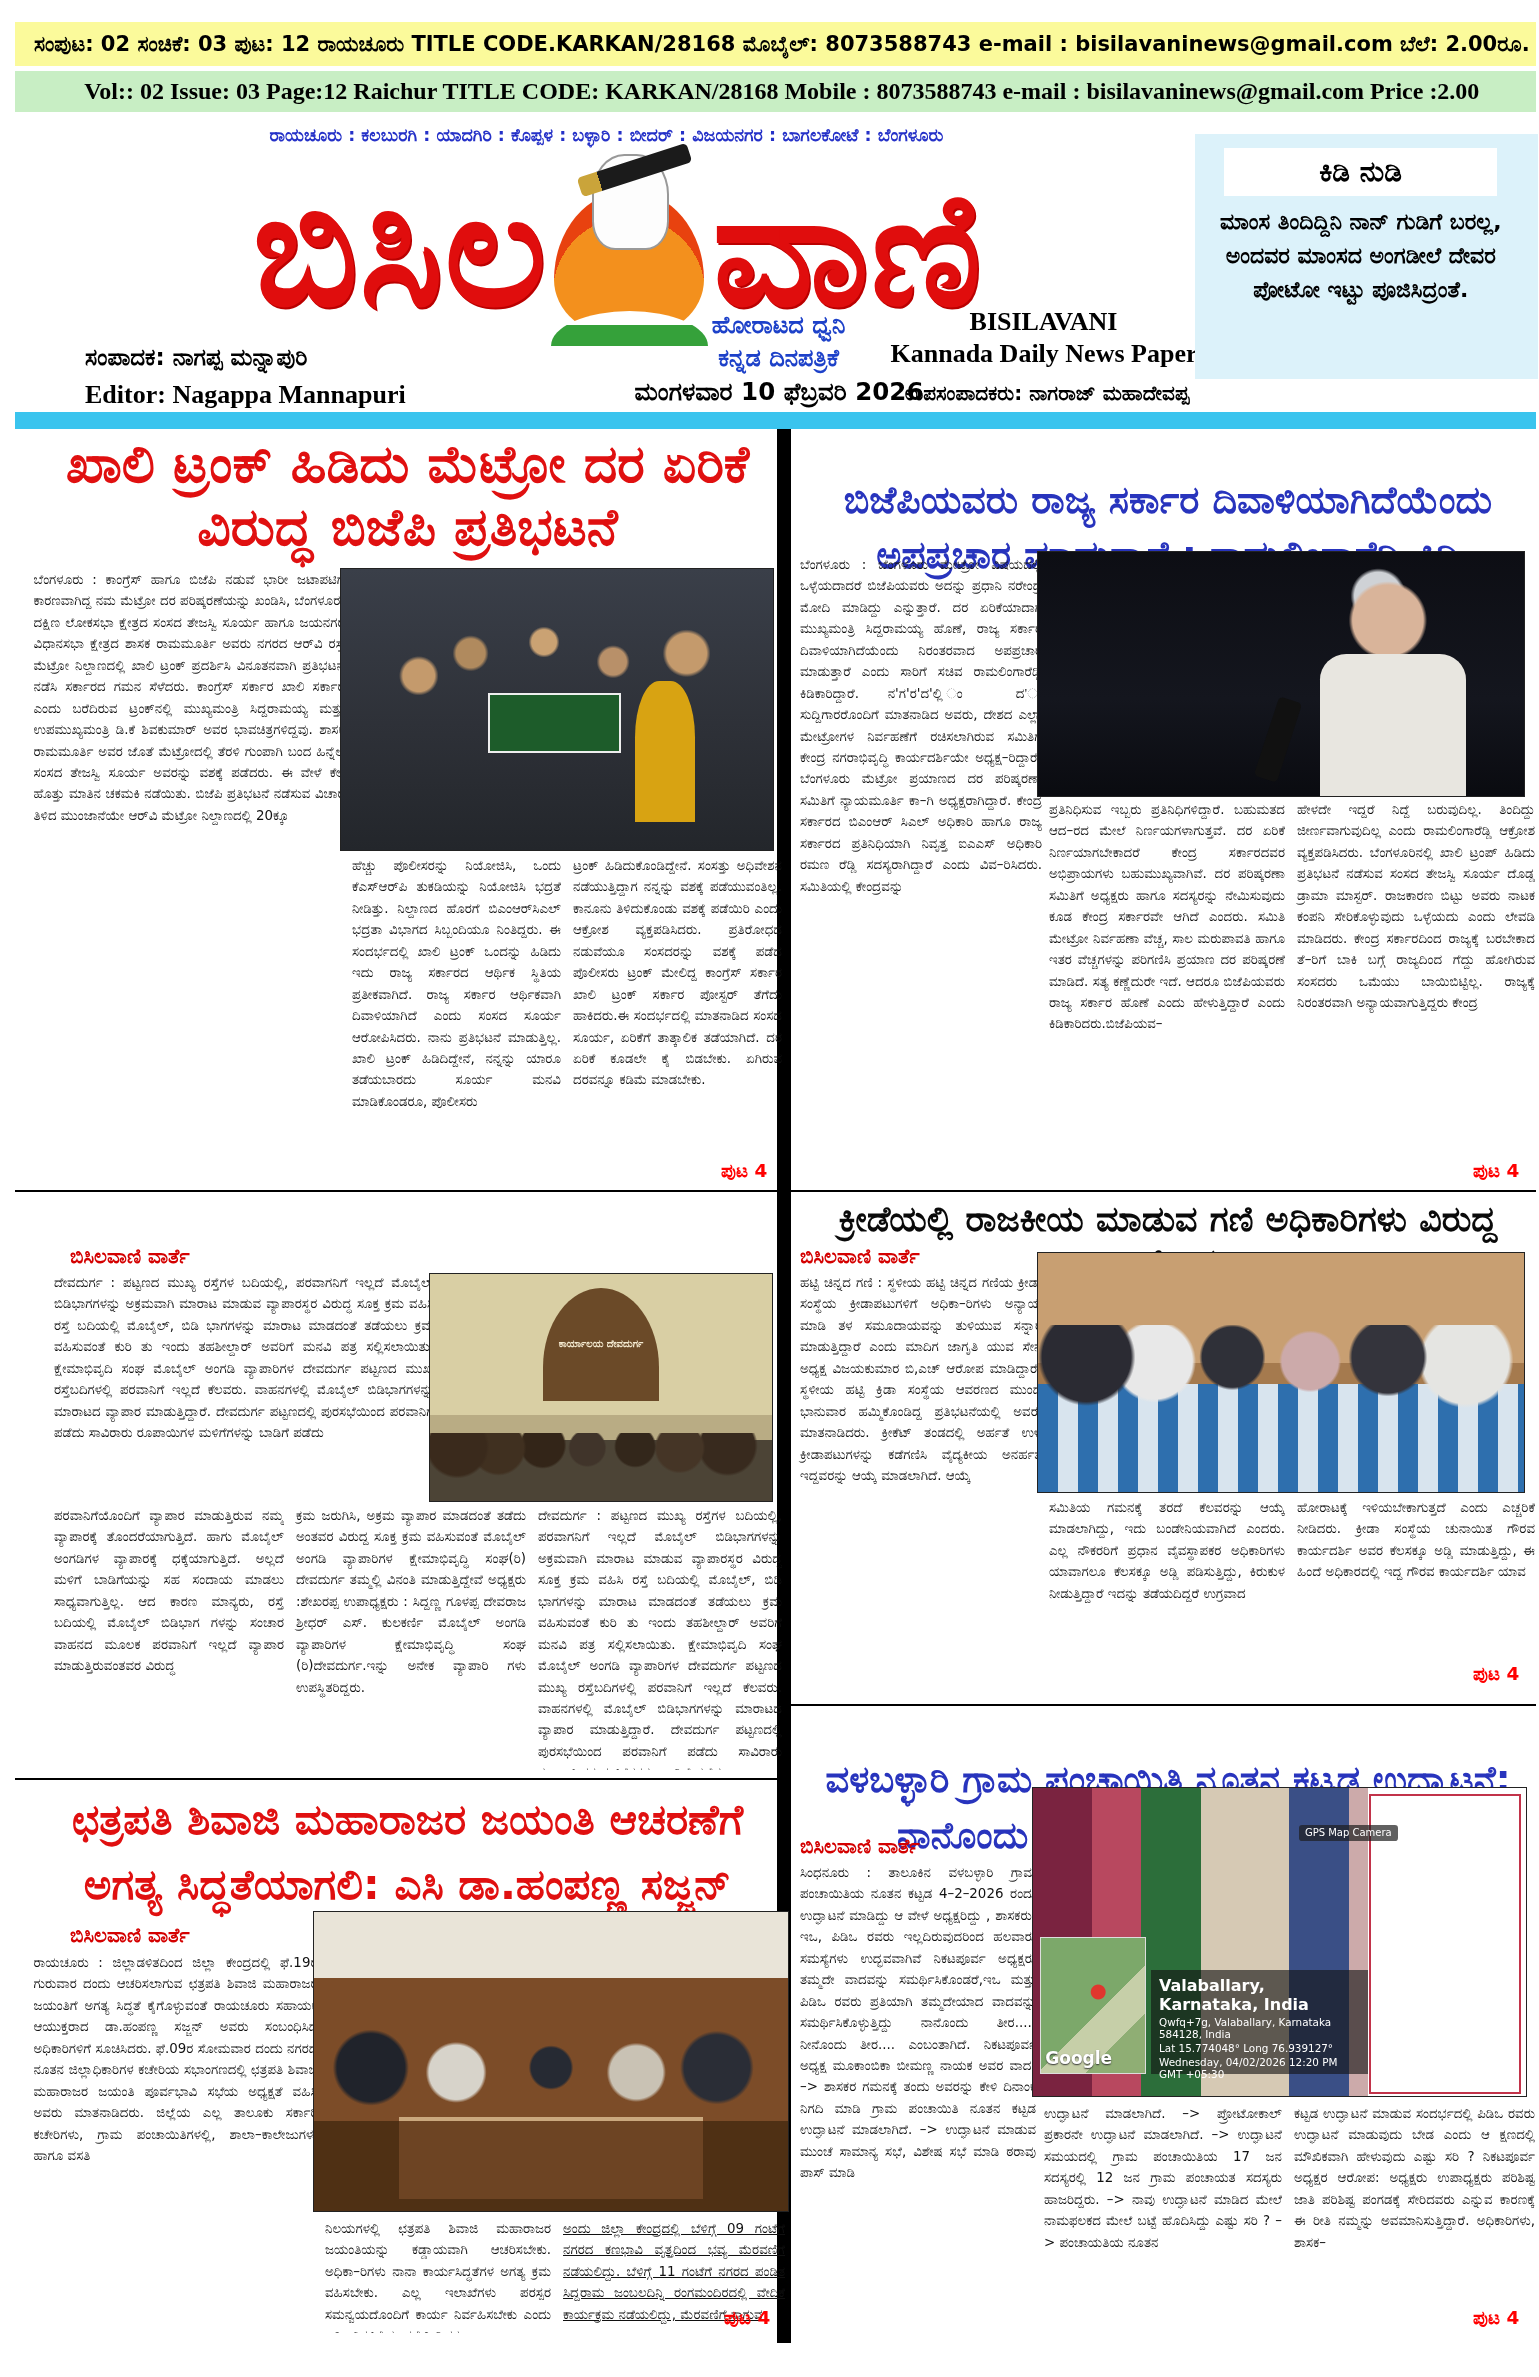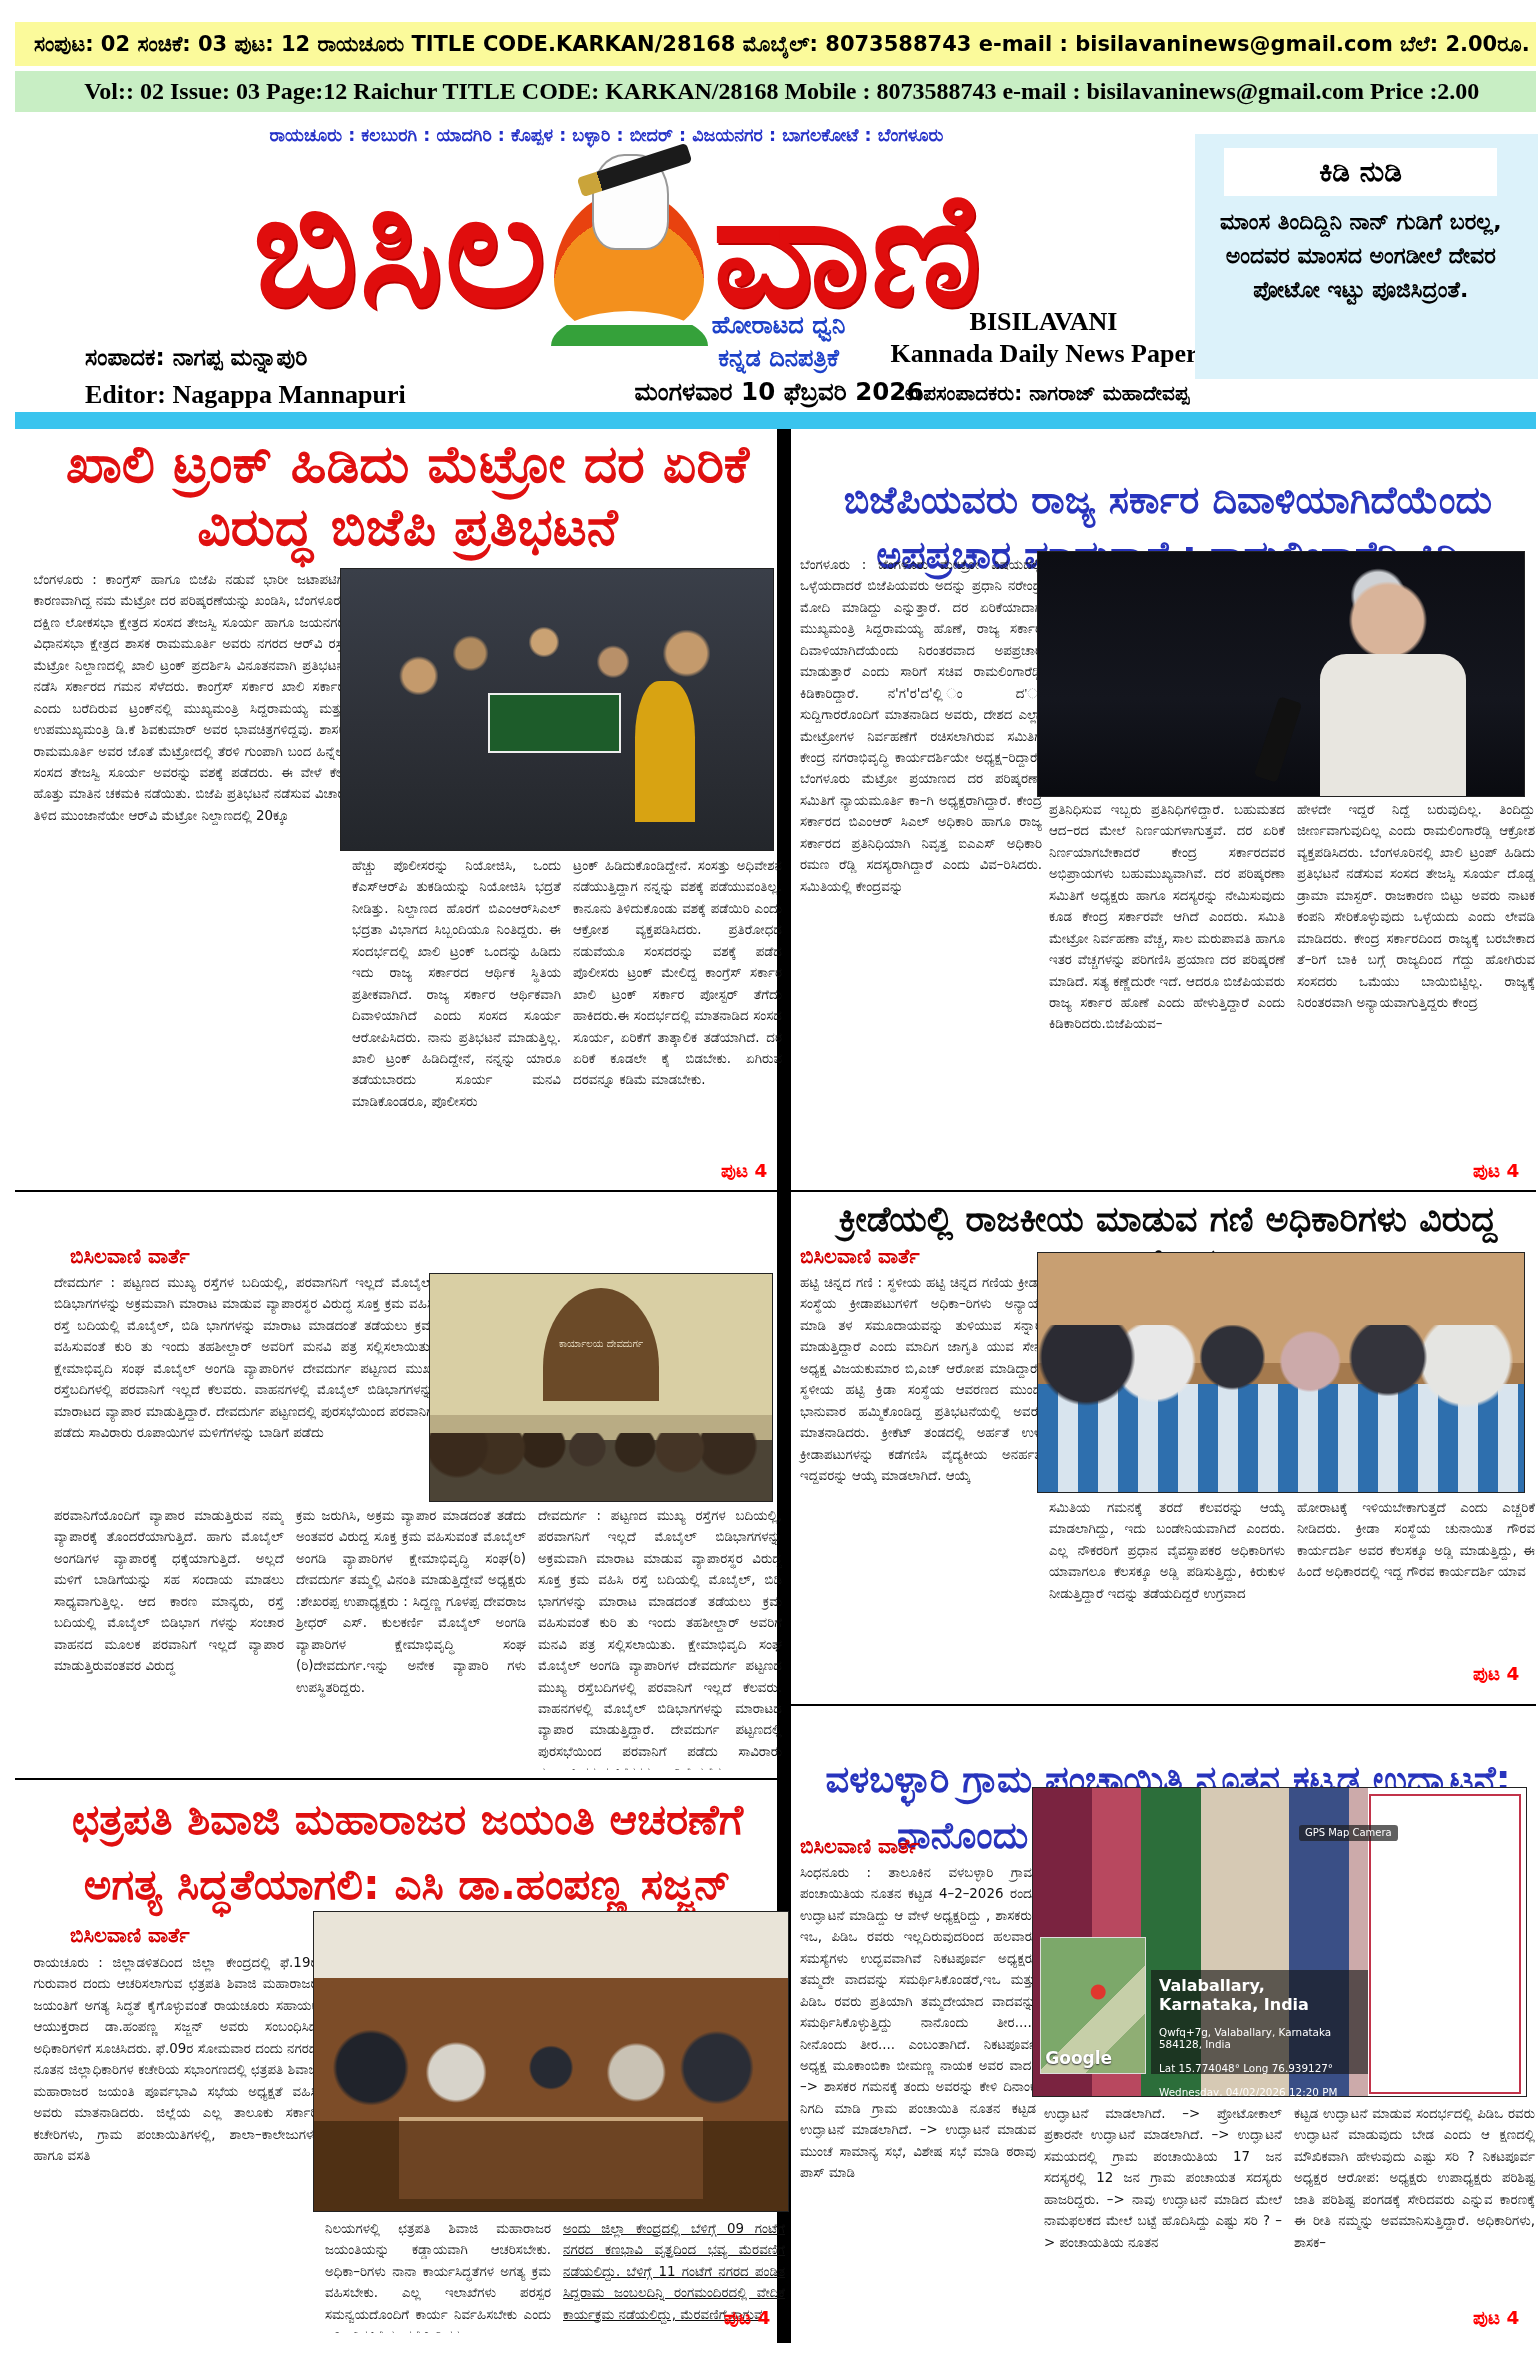--- a/index.html
+++ b/index.html
@@ -57,21 +57,21 @@
   .yellow-man{position:absolute;left:68%;top:40%;width:14%;height:50%;background:#d8a312;border-radius:40% 40% 0 0;}
   .ph-minister{background:
       radial-gradient(circle at 72% 28%, #d9b49a 0 9%, transparent 10%),
       radial-gradient(circle at 70% 18%, #cfd2d6 0 6%, transparent 7%),
       linear-gradient(180deg,#0d0e14 0%,#14161e 60%,#0a0b10 100%);}
   .shirt{position:absolute;left:58%;top:42%;width:30%;height:58%;background:#e8e6e0;border-radius:18% 18% 0 0;}
   .mic{position:absolute;left:47%;top:60%;width:5%;height:34%;background:#111;transform:rotate(18deg);border-radius:4.6px;}
   .ph-office{background:linear-gradient(180deg,#d9cfa4 0 62%,#b9ac84 62% 100%);}
   .arch{position:absolute;left:33%;top:6%;width:34%;height:50%;background:#6b4a28;border-radius:50% 50% 0 0/70% 70% 0 0;
         display:flex;align-items:center;justify-content:center;}
-  .arch span{color:#f3e9cf;font-size:10px;font-weight:normal;text-align:center;}
+  .arch span{color:#f3e9cf;font-size:10px;font-weight:bold;text-align:center;}
   .people-row{position:absolute;left:0;bottom:0;width:100%;height:30%;background:
       radial-gradient(circle at 8% 20%, #3a2a1c 0 9%, transparent 10%),
       radial-gradient(circle at 20% 22%, #403020 0 9%, transparent 10%),
       radial-gradient(circle at 33% 18%, #332518 0 9%, transparent 10%),
       radial-gradient(circle at 46% 22%, #40342a 0 9%, transparent 10%),
       radial-gradient(circle at 60% 20%, #33271b 0 9%, transparent 10%),
       radial-gradient(circle at 73% 22%, #453526 0 9%, transparent 10%),
       radial-gradient(circle at 87% 19%, #382a1e 0 9%, transparent 10%),
       linear-gradient(180deg,transparent 0 10%,#4c4436 10% 100%);}
   .ph-sitin{background:linear-gradient(180deg,#c89f72 0 46%,#a57a4e 46% 55%,transparent 55%),
@@ -91,21 +91,21 @@
       radial-gradient(circle at 50% 40%, #262a33 0 8%, transparent 9%),
       radial-gradient(circle at 68% 44%, #c9c2b4 0 8%, transparent 9%),
       radial-gradient(circle at 85% 40%, #2a2d36 0 8%, transparent 9%);}
   .ph-ribbon{background:linear-gradient(90deg,#7a2340 0 12%,#b8485f 12% 22%,#2c6e3a 22% 34%,#d6c9b4 34% 52%,#3a4f86 52% 64%,#caa 64% 68%,#ffffff 68% 100%);}
   .flyer{position:absolute;right:1%;top:2%;width:30%;height:96%;background:#fff;border:2.3px solid #c2334a;}
   .flyer .tl{height:5.4px;background:#3946b0;margin:7px 7.7px 0 7.7px;border-radius:2.3px;opacity:.75;}
   .flyer .tl.short{width:55%;margin-left:22%;background:#b03a3a;}
   .gps-box{position:absolute;left:24%;bottom:7%;width:44%;height:34%;background:rgba(20,20,20,.62);
            color:#fff;padding:6.1px 7.7px;box-sizing:border-box;}
   .gps-box .l1{font-size:16px;font-weight:bold;}
-  .gps-box .l2{font-size:10.4px;margin-top:12px;}
+  .gps-box .l2{font-size:10.4px;margin-top:2px;}
   .gps-badge{position:absolute;right:26%;top:12%;background:rgba(30,30,30,.7);color:#fff;
              font-size:10px;padding:2.3px 6.1px;border-radius:3.1px;}
   .map-thumb{position:absolute;left:1.5%;bottom:7%;width:21%;height:44%;background:
       radial-gradient(circle at 55% 40%, #e0372e 0 7%, transparent 8%),
       linear-gradient(135deg,#7ca86a 0 55%,#c6cfa8 55% 75%,#8fae74 75% 100%);border:1.5px solid #ddd;}
   .google-mark{position:absolute;left:2.5%;bottom:9%;color:#fff;font-weight:bold;font-size:17px;text-shadow:0 0.8px 1.5px #333;}
   
   .flame{position:absolute;left:6.1px;top:37px;width:150px;height:146px;background:
       radial-gradient(circle at 50% 70%, #f3901d 0 60%, #e8420f 60% 100%);
       border-radius:50% 50% 46% 46%/62% 62% 40% 40%;}

